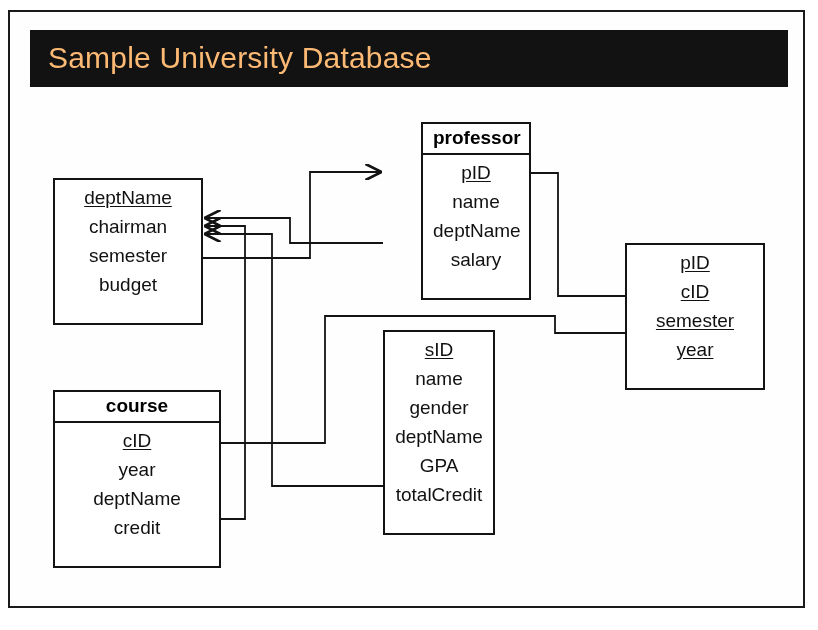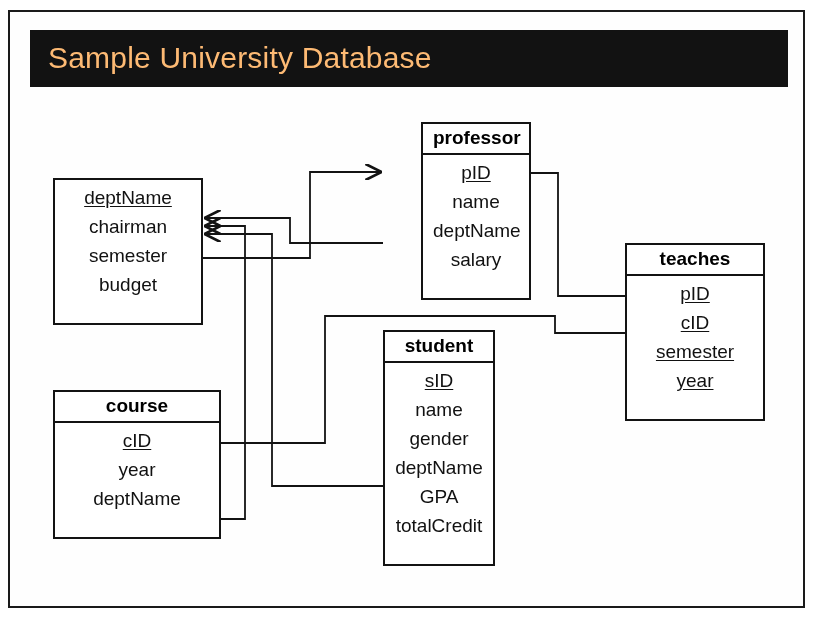--- a/index.html
+++ b/index.html
@@ -136,42 +136,41 @@
     <div class="entity-title">professor</div>
     <div class="entity-attrs">
       <div class="attr pk">pID</div>
       <div class="attr">name</div>
       <div class="attr">deptName</div>
       <div class="attr">salary</div>
     </div>
   </div>
 
   <div class="entity" style="left:625px; top:243px; width:140px;">
-    <div class="entity-title">teaches</div>
     <div class="entity-attrs">
       <div class="attr pk">pID</div>
       <div class="attr pk">cID</div>
       <div class="attr pk">semester</div>
       <div class="attr pk">year</div>
     </div>
   </div>
 
   <div class="entity" style="left:383px; top:330px; width:112px;">
-    <div class="entity-title">student</div>
     <div class="entity-attrs">
       <div class="attr pk">sID</div>
       <div class="attr">name</div>
       <div class="attr">gender</div>
       <div class="attr">deptName</div>
       <div class="attr">GPA</div>
       <div class="attr">totalCredit</div>
     </div>
   </div>
 
   <div class="entity" style="left:53px; top:390px; width:168px;">
     <div class="entity-title">course</div>
     <div class="entity-attrs">
       <div class="attr pk">cID</div>
       <div class="attr">year</div>
       <div class="attr">deptName</div>
+      <div class="attr">credit</div>
     </div>
   </div>
 </div>
 
 </body></html>

